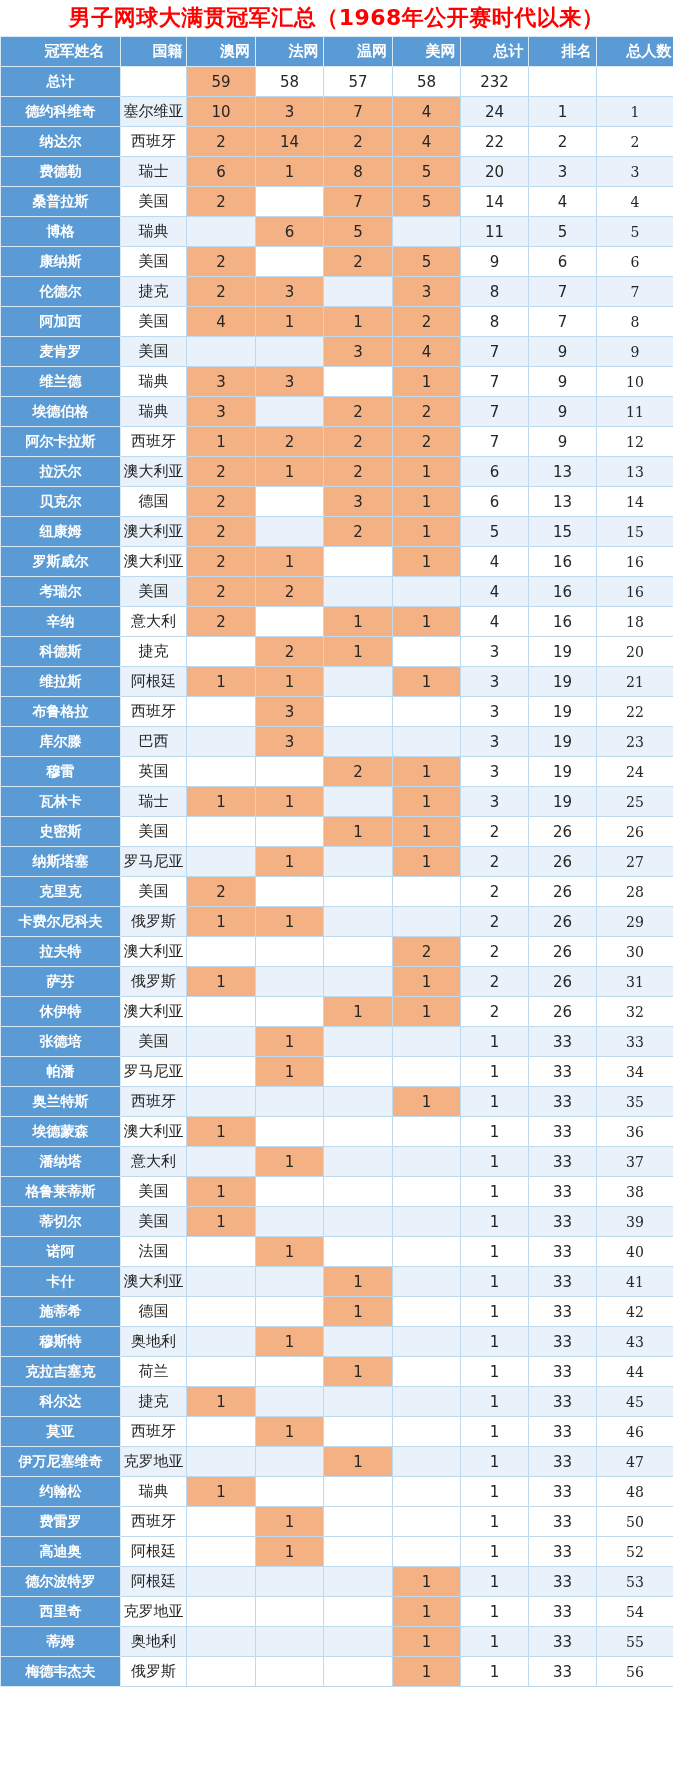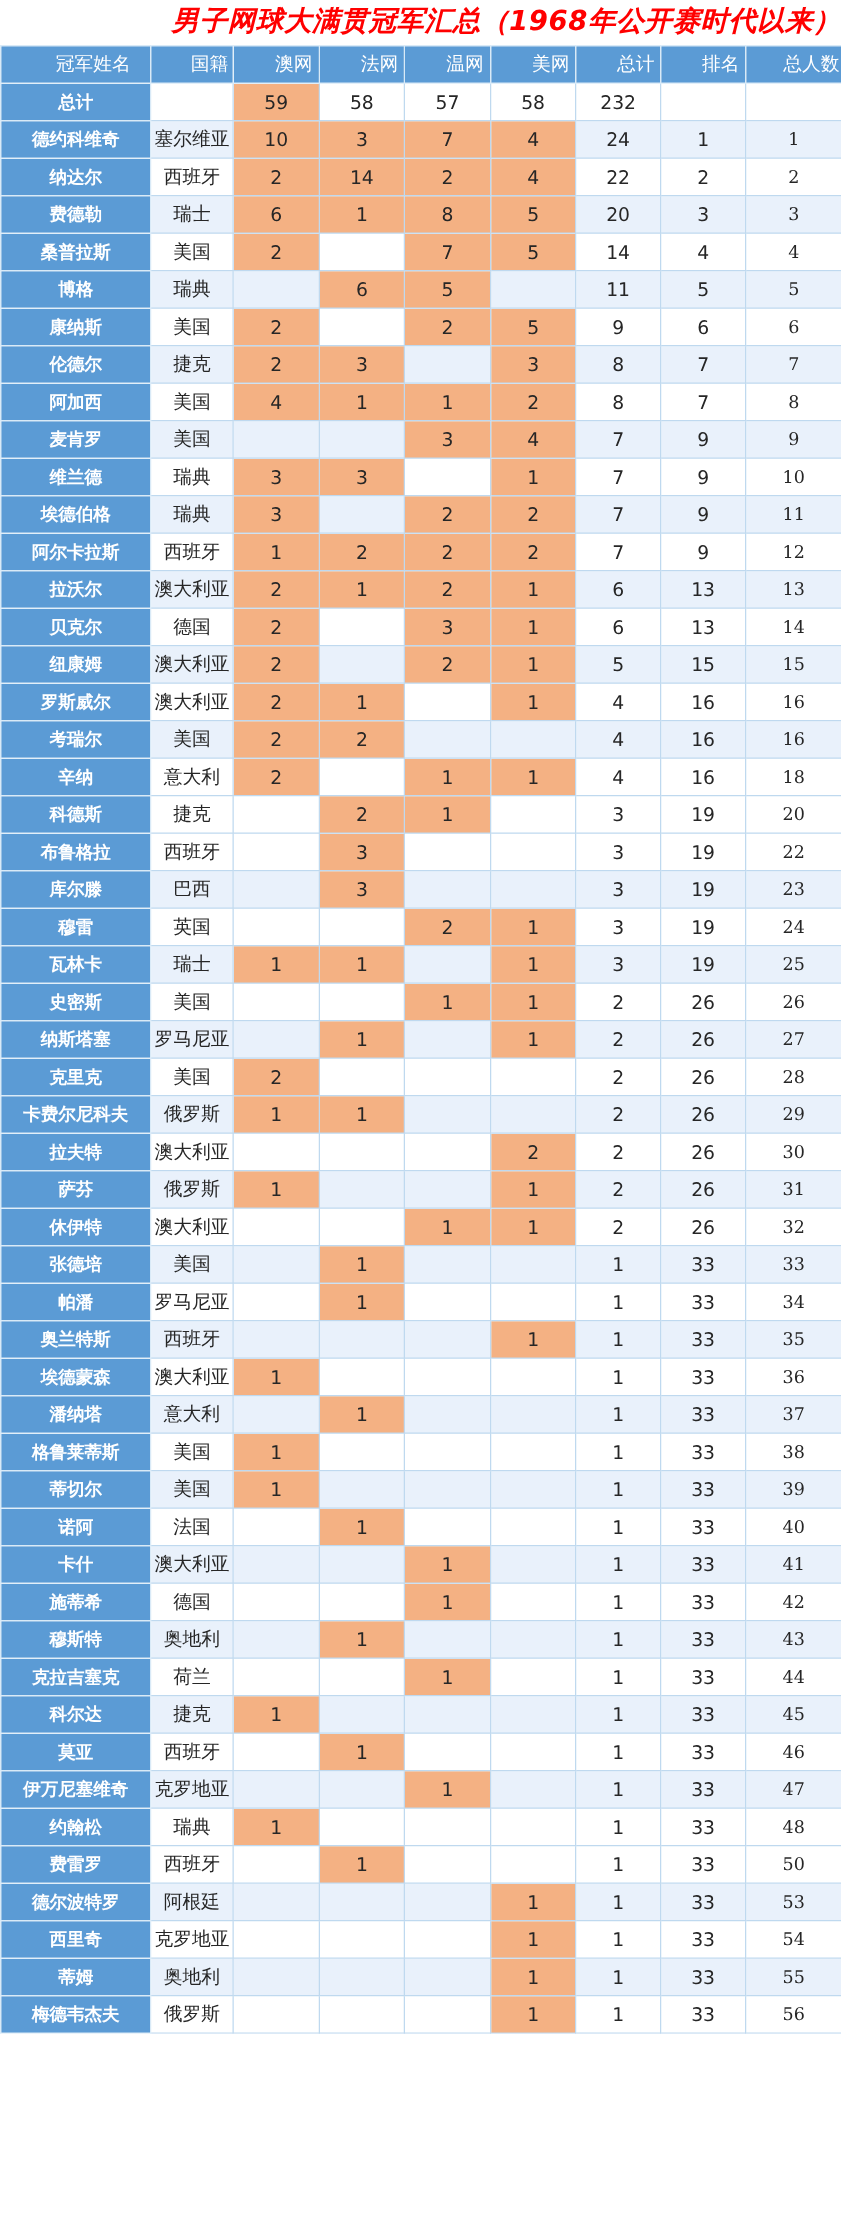--- a/index.html
+++ b/index.html
@@ -1,29 +1,29 @@
 <!DOCTYPE html>
 <html><head>
 <meta charset="utf-8">
 <style>
   html,body{margin:0;padding:0;background:#ffffff;}
   body{width:673px;font-family:"DejaVu Sans","Liberation Sans",sans-serif;}
   .title{
-    height:36px;line-height:36px;text-align:right;
+    height:36px;line-height:36px;text-align:center;
     color:#FF0000;font-weight:bold;font-size:22px;
-    letter-spacing:0.5px;white-space:nowrap;font-style:italic;
+    letter-spacing:0.5px;white-space:nowrap;
   }
   table{border-collapse:collapse;table-layout:fixed;width:673px;}
   th,td{
     height:29px;padding:0;text-align:center;vertical-align:middle;
     font-size:15px;color:#262626;border:1px solid #BFD9EF;
     overflow:hidden;white-space:nowrap;
   }
   th{
-    background:#5B9BD5;color:#ffffff;font-weight:normal;font-size:15px;
+    background:#5B9BD5;color:#ffffff;font-weight:bold;font-size:15px;
     border:1px solid #D9EAF7;
     padding-left:28px;
   }
   td.name{
     background:#5B9BD5;color:#ffffff;font-weight:bold;font-size:14px;
     border:1px solid #D9EAF7;
   }
   td.orange{background:#F4B183;}
   tr.stripe td.plain{background:#E9F1FB;}
   td.plain{background:#ffffff;}
@@ -273,20 +273,31 @@
         <td class="name">科德斯</td>
         <td class="plain">捷克</td>
         <td class="plain"></td>
         <td class="orange">2</td>
         <td class="orange">1</td>
         <td class="plain"></td>
         <td class="plain">3</td>
         <td class="plain">19</td>
         <td class="plain countcol">20</td>
       </tr>
+      <tr class="stripe">
+        <td class="name">维拉斯</td>
+        <td class="plain">阿根廷</td>
+        <td class="orange">1</td>
+        <td class="orange">1</td>
+        <td class="plain"></td>
+        <td class="orange">1</td>
+        <td class="plain">3</td>
+        <td class="plain">19</td>
+        <td class="plain countcol">21</td>
+      </tr>
       <tr>
         <td class="name">布鲁格拉</td>
         <td class="plain">西班牙</td>
         <td class="plain"></td>
         <td class="orange">3</td>
         <td class="plain"></td>
         <td class="plain"></td>
         <td class="plain">3</td>
         <td class="plain">19</td>
         <td class="plain countcol">22</td>
@@ -580,20 +591,31 @@
       <tr>
         <td class="name">费雷罗</td>
         <td class="plain">西班牙</td>
         <td class="plain"></td>
         <td class="orange">1</td>
         <td class="plain"></td>
         <td class="plain"></td>
         <td class="plain">1</td>
         <td class="plain">33</td>
         <td class="plain countcol">50</td>
+      </tr>
+      <tr>
+        <td class="name">高迪奥</td>
+        <td class="plain">阿根廷</td>
+        <td class="plain"></td>
+        <td class="orange">1</td>
+        <td class="plain"></td>
+        <td class="plain"></td>
+        <td class="plain">1</td>
+        <td class="plain">33</td>
+        <td class="plain countcol">52</td>
       </tr>
       <tr class="stripe">
         <td class="name">德尔波特罗</td>
         <td class="plain">阿根廷</td>
         <td class="plain"></td>
         <td class="plain"></td>
         <td class="plain"></td>
         <td class="orange">1</td>
         <td class="plain">1</td>
         <td class="plain">33</td>

